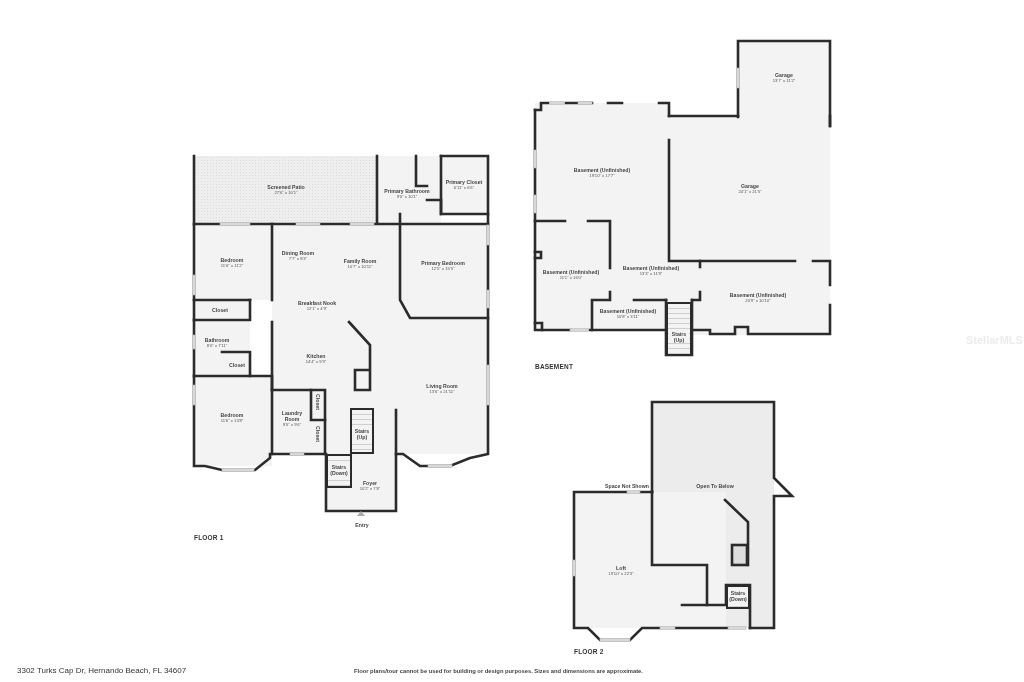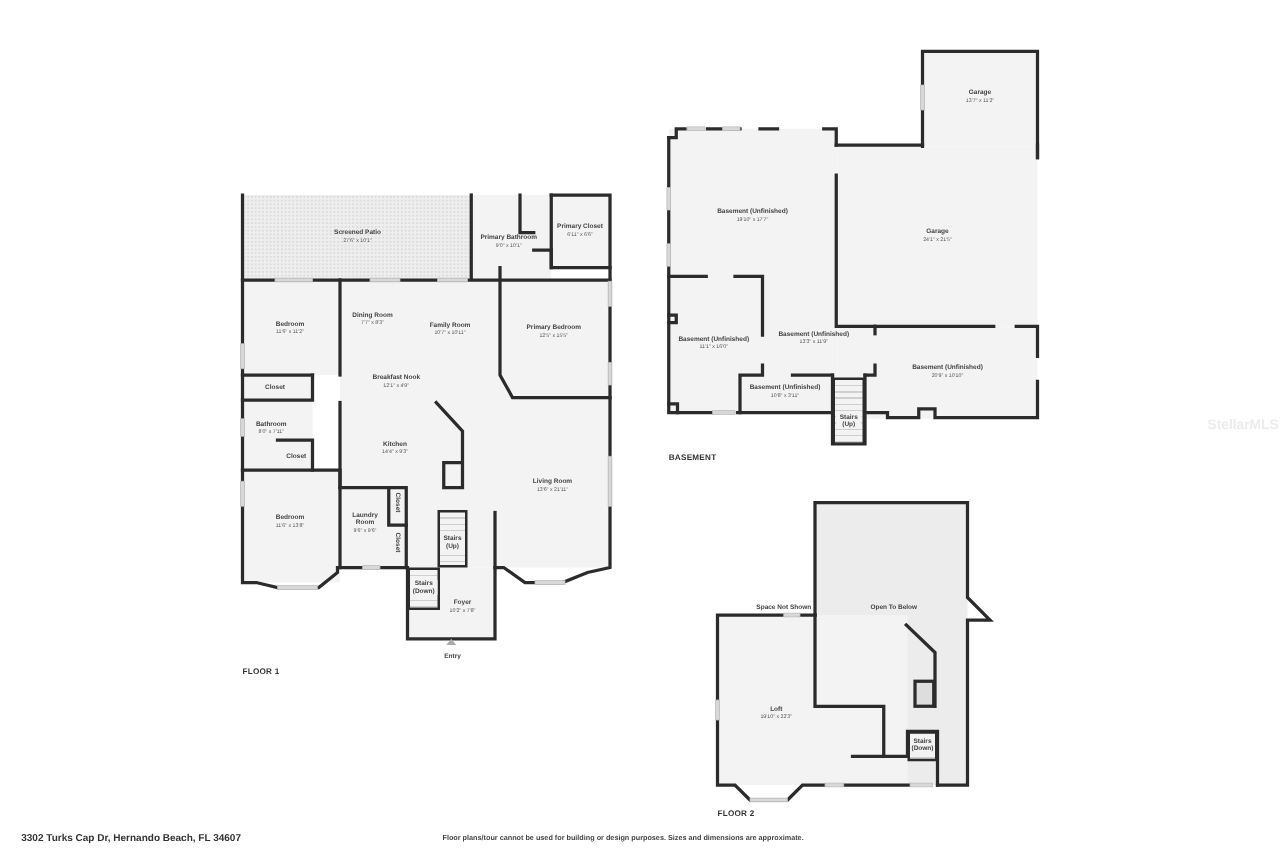--- a/index.html
+++ b/index.html
@@ -3,21 +3,21 @@
 <meta charset="utf-8">
 <style>
   html,body{margin:0;padding:0;background:#ffffff;}
   body{width:1024px;height:682px;position:relative;overflow:hidden;font-family:"Liberation Sans",sans-serif;color:#333;}
   .room{position:absolute;background:#f3f3f3;}
   .patio{background-color:#eeeeee;background-image:radial-gradient(#dcdcdc 0.6px, transparent 0.7px);background-size:3px 3px;}
   .lbl{position:absolute;transform:translate(-50%,-50%);text-align:center;white-space:nowrap;}
   .lbl .n{font-size:5.2px;font-weight:bold;color:#444;display:block;line-height:6px;}
   .lbl .d{font-size:4.2px;color:#555;display:block;line-height:5px;}
   .flabel{position:absolute;font-size:6.5px;font-weight:bold;color:#333;letter-spacing:.2px;}
-  .footer-addr{position:absolute;left:17px;top:666px;font-size:8px;font-weight:bold;color:#333;}
+  .footer-addr{position:absolute;left:17px;top:666px;font-size:8px;font-weight:normal;color:#333;}
   .footer-disc{position:absolute;left:354px;top:668px;font-size:5.8px;font-weight:bold;color:#444;}
   .wm{position:absolute;left:966px;top:334px;font-size:11px;font-weight:bold;color:#ececec;}
   svg{position:absolute;left:0;top:0;}
   .stairs{position:absolute;background:repeating-linear-gradient(180deg,#f3f3f3 0 4px,#cfcfcf 4px 5px);border:2px solid #2b2b2b;box-sizing:border-box;}
 </style>
 </head>
 <body>
 
 <div>
 

